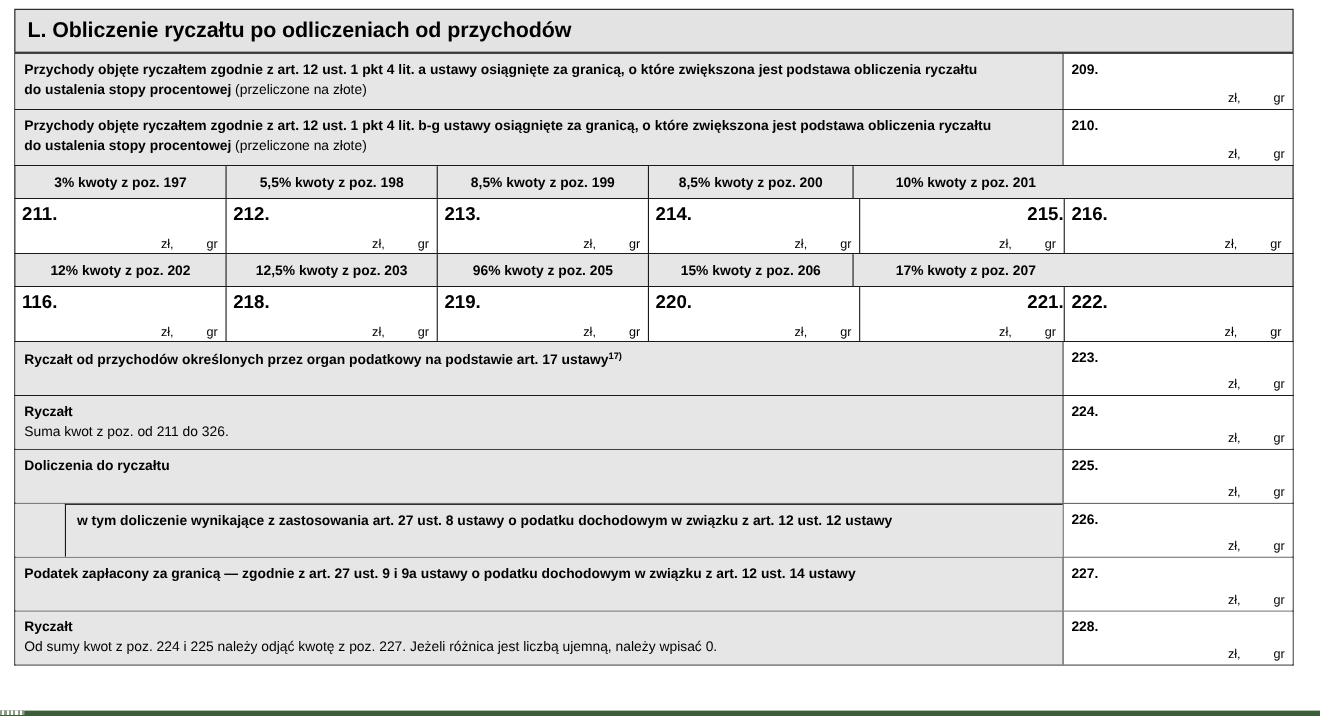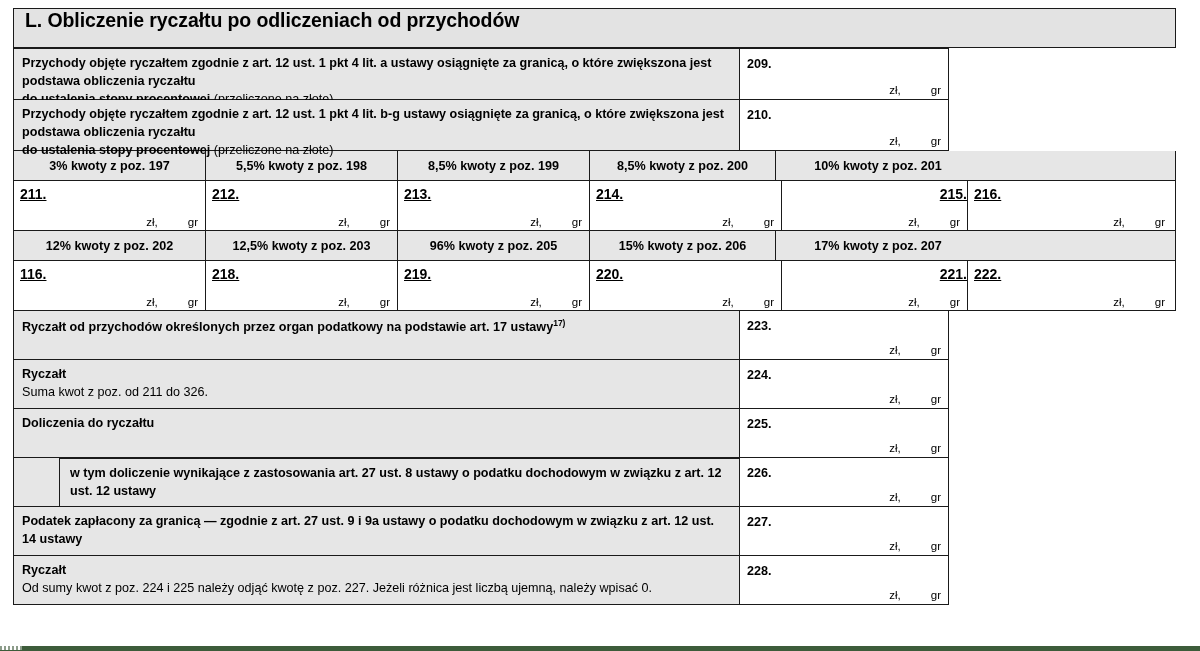--- a/index.html
+++ b/index.html
@@ -40,30 +40,31 @@
   }
 
   
   .sec-header {
     background: #e3e3e3;
     border: 1.5px solid #1a1a1a;
     box-sizing: border-box;
     width: 1163px;
     height: 40px;
     display: flex;
+    align-items: center;
     padding-left: 11px;
     font-size: 19.5px;
     font-weight: bold;
     letter-spacing: -0.1px;
   }
 
   
   .row {
     display: flex;
-    width: 936px;
+    width: 1163px;
     box-sizing: border-box;
     border-left: 1.5px solid #1a1a1a;
     border-right: 1.5px solid #1a1a1a;
     border-bottom: 1.5px solid #1a1a1a;
   }
   .row.first { border-top: 1.5px solid #1a1a1a; }
 
   .lbl {
     background: #e6e6e6;
     flex: 1 1 auto;
@@ -135,21 +136,21 @@
     background: #ffffff;
   }
   .grid-body .cell {
     box-sizing: border-box;
     border-right: 1.5px solid #1a1a1a;
     height: 49px;
     position: relative;
     padding: 4px 0 0 6px;
   }
   .grid-body .cell:last-child { border-right: none; }
-  .grid-body .cell .num { font-size: 14px; font-weight: bold; text-decoration: underline; }
+  .grid-body .cell .num { font-size: 17px; font-weight: bold; }
   .grid-body .cell .units {
     position: absolute;
     right: 7px;
     bottom: 2px;
     font-size: 11.5px;
     white-space: nowrap;
   }
   .grid-body .cell .units .zl { margin-right: 30px; }
 
   .c1 { width: 192px; flex: 0 0 192px; }

